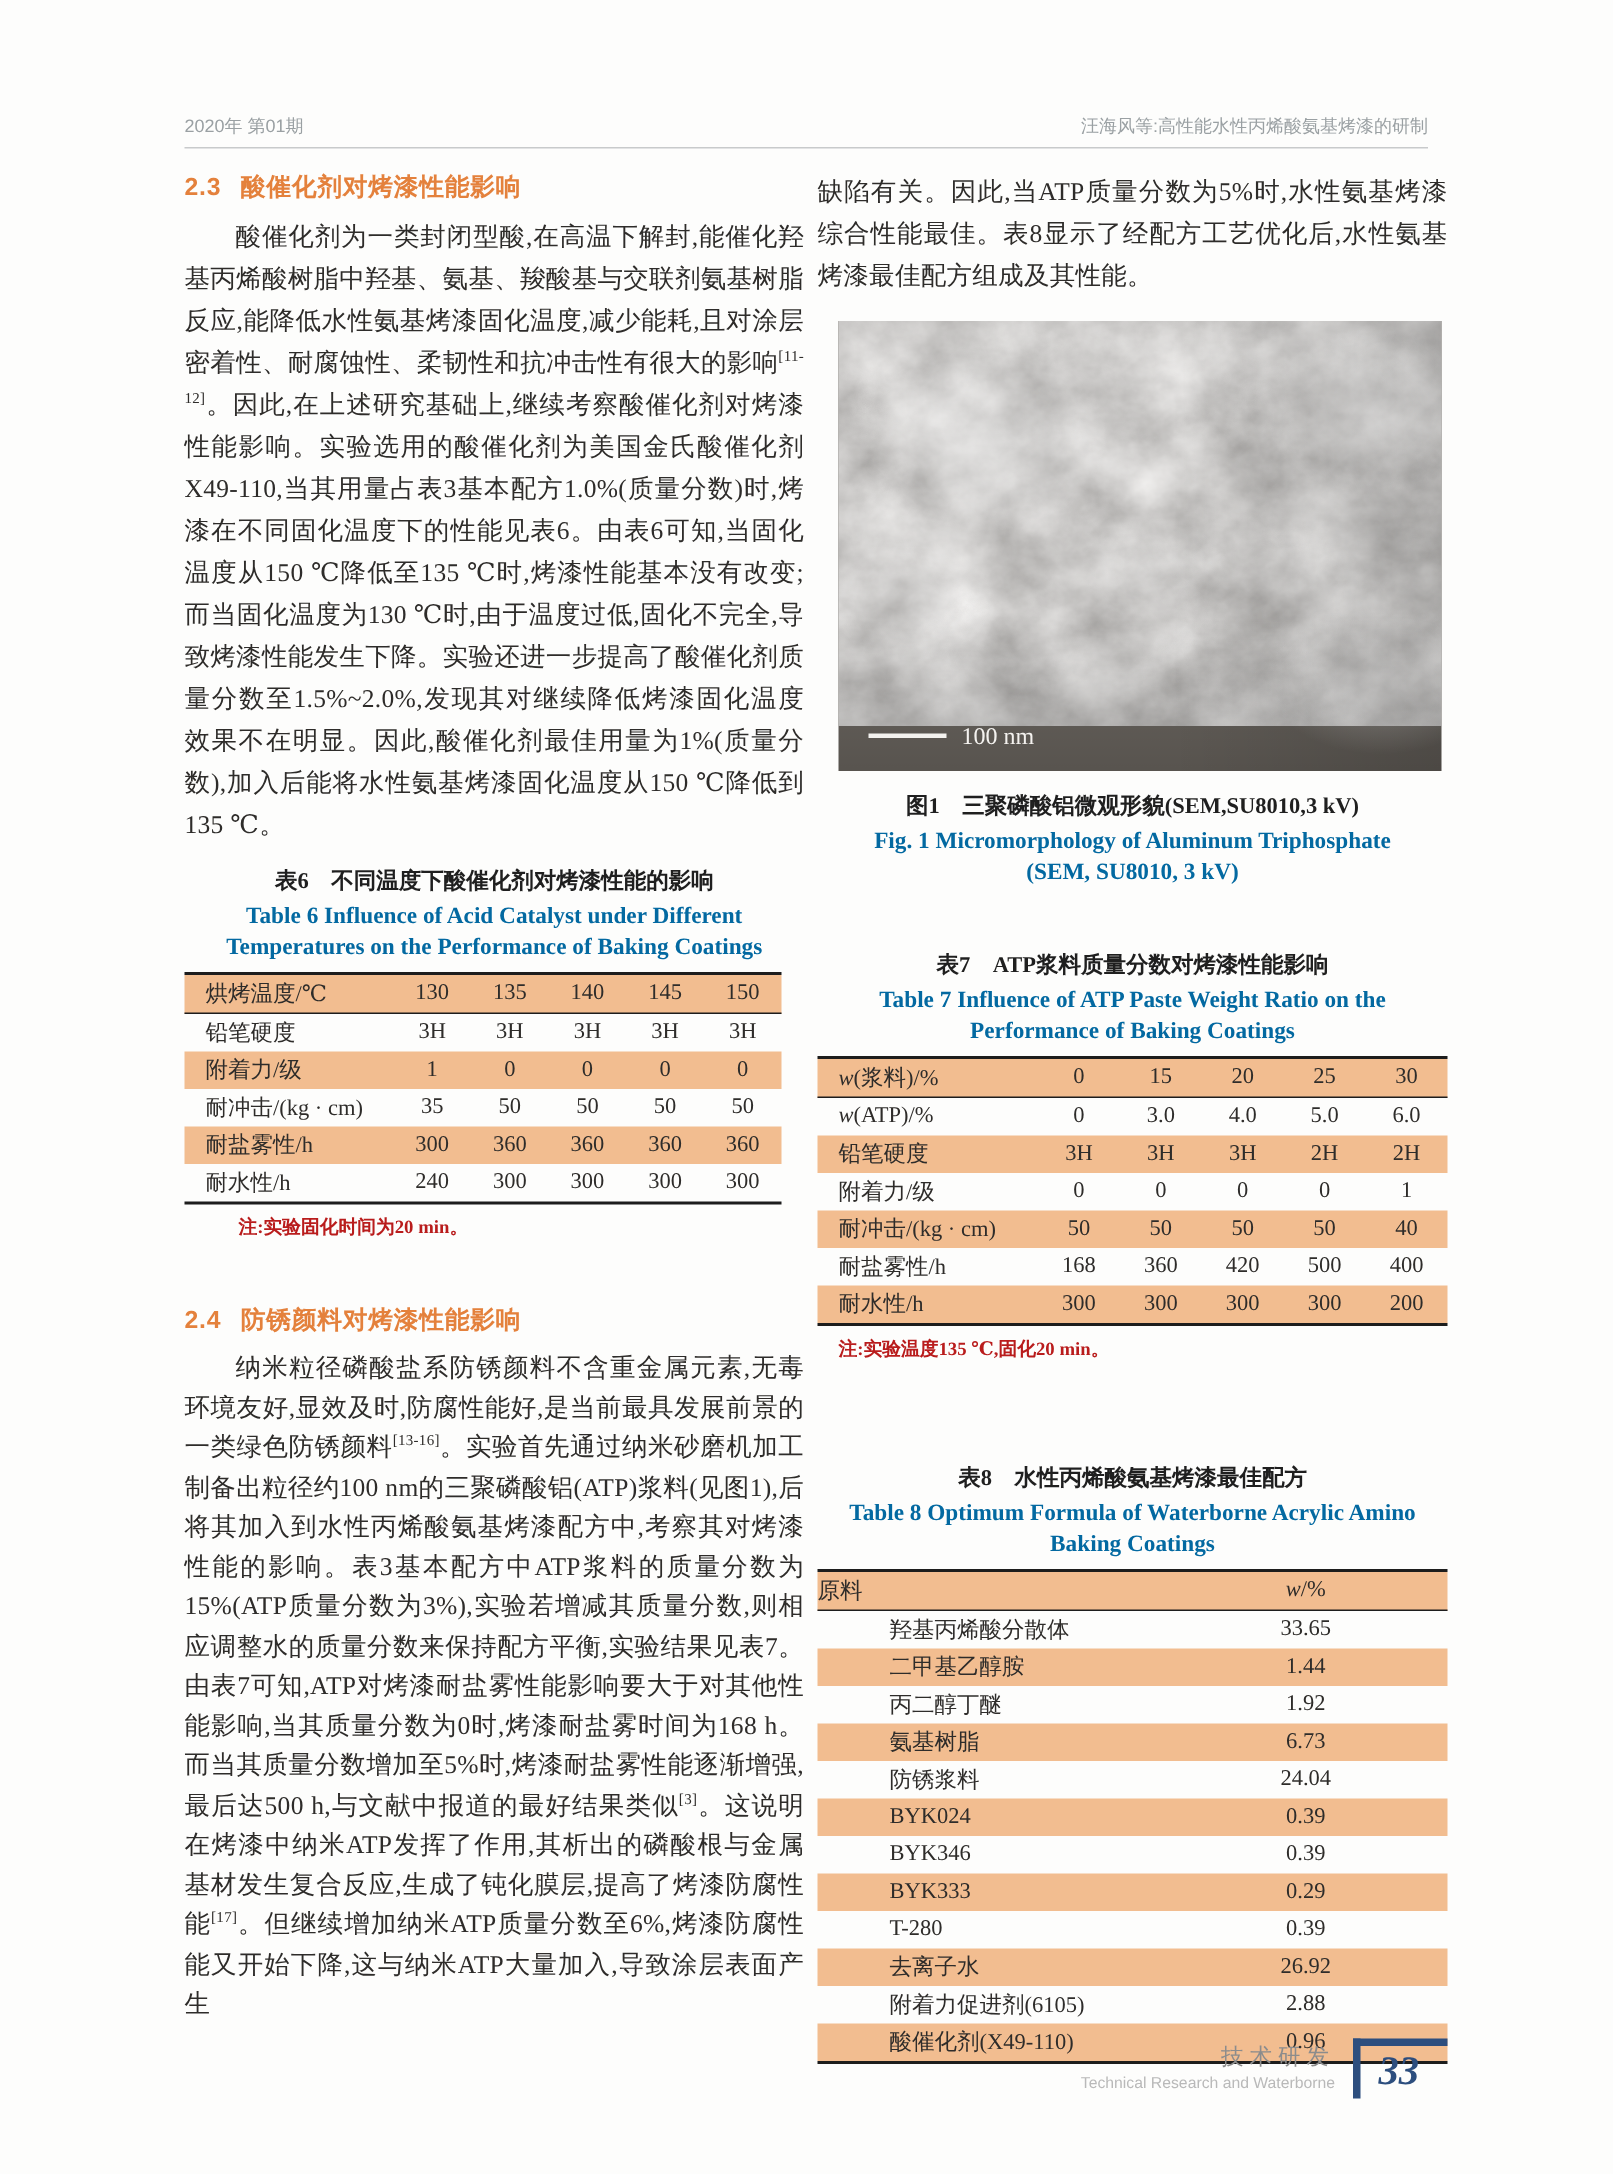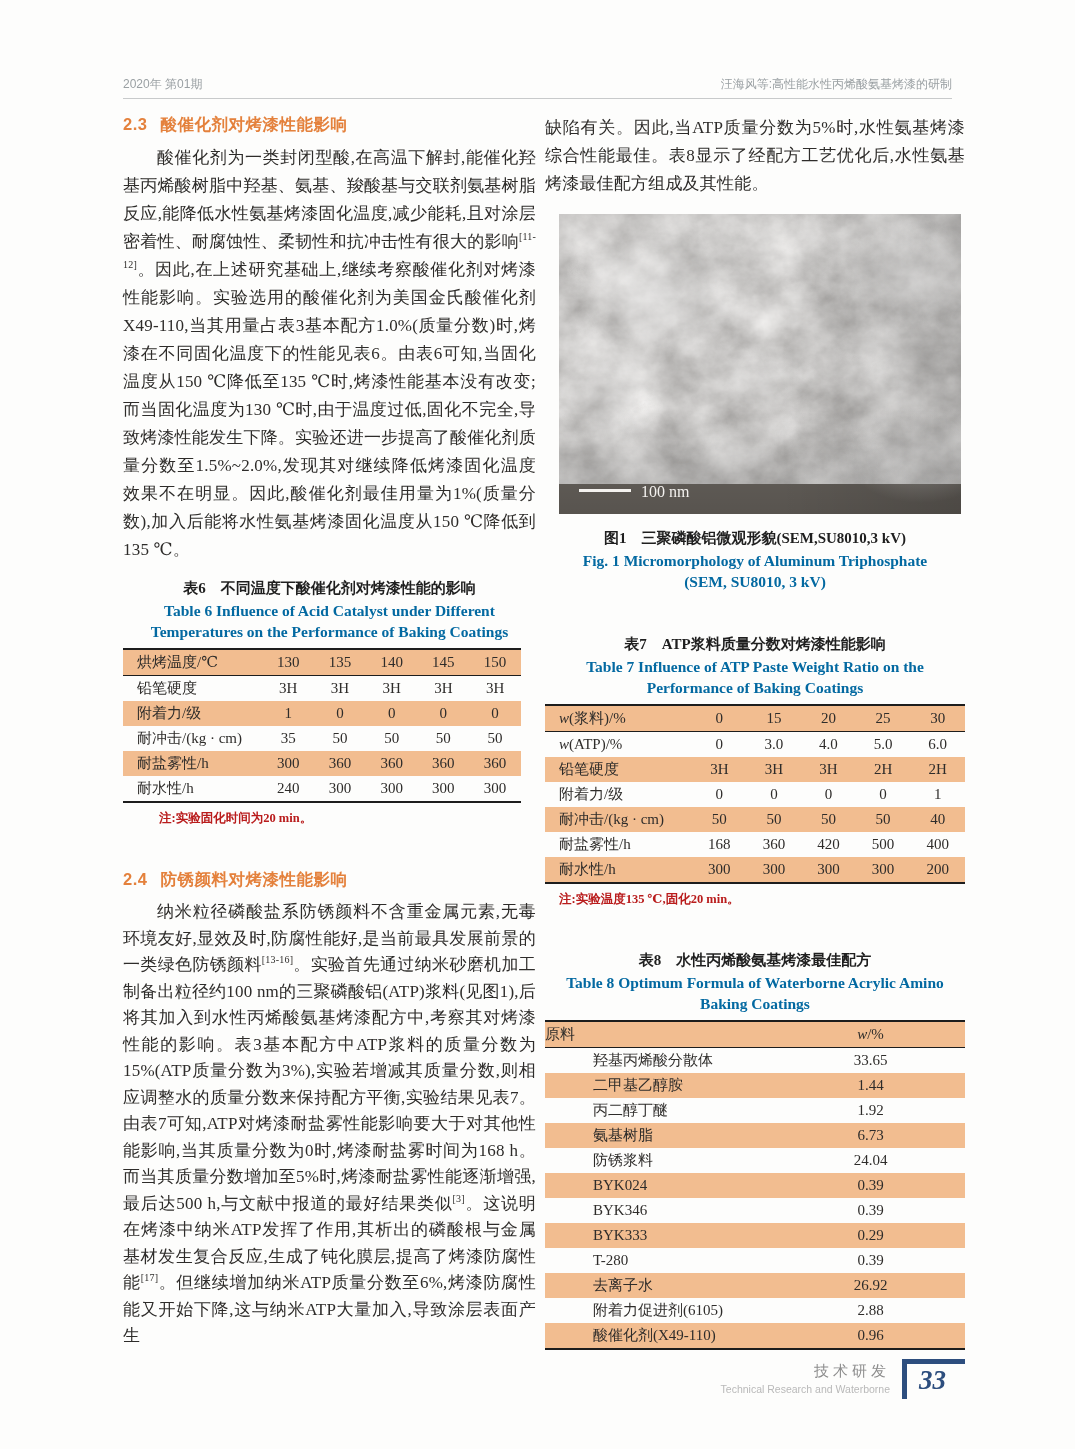--- a/index.html
+++ b/index.html
@@ -241,21 +241,21 @@
         <div class="tlabel">耐水性/h</div>
         <div class="tval">300</div>
         <div class="tval">300</div>
         <div class="tval">300</div>
         <div class="tval">300</div>
         <div class="tval">200</div>
       </div>
     </div>
   <div class="tnote">注:实验温度135 ℃,固化20 min。</div>
 
-  <div class="cap" style="margin-top:40px;">
+  <div class="cap" style="margin-top:66px;">
     <div class="cap-zh">表8　水性丙烯酸氨基烤漆最佳配方</div>
     <div class="cap-en">
       <div>Table 8   Optimum Formula of Waterborne Acrylic Amino</div>
       <div>Baking Coatings</div>
     </div>
   </div>
   <div class="dtable cols2">
       <div class="trow shade thead">
         <div class="tlabel">原料</div>
         <div class="tval"><i>w</i>/%</div>

